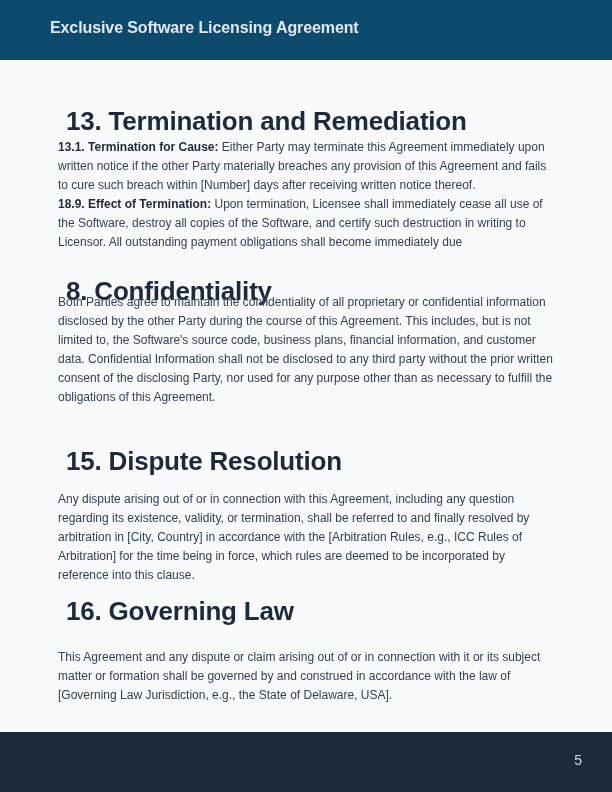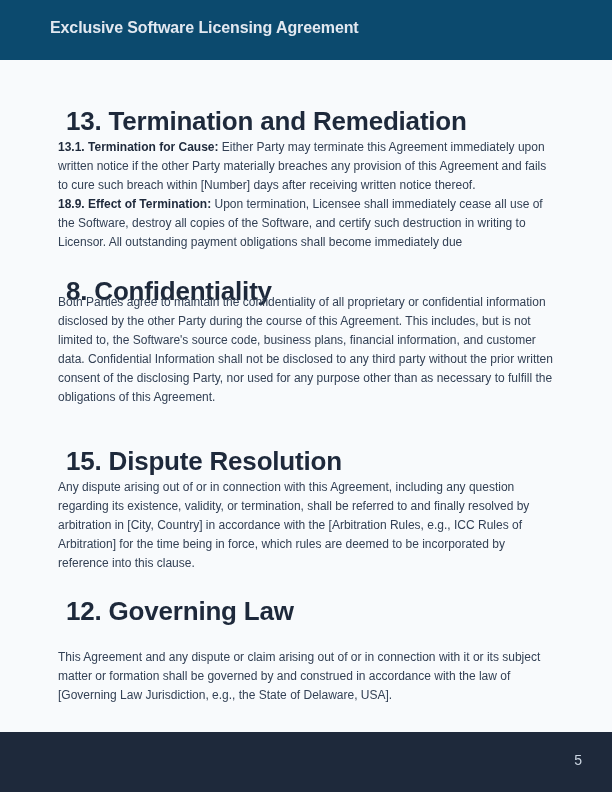--- a/index.html
+++ b/index.html
@@ -51,24 +51,24 @@
   <p><span class="clause-label">13.1. Termination for Cause:</span><span> Either Party may terminate this Agreement immediately upon written notice if the other Party materially breaches any provision of this Agreement and fails to cure such breach within [Number] days after receiving written notice thereof.</span></p>
   <p><span class="clause-label">18.9. Effect of Termination:</span><span> Upon termination, Licensee shall immediately cease all use of the Software, destroy all copies of the Software, and certify such destruction in writing to Licensor. All outstanding payment obligations shall become immediately due</span></p>
 </div>
 
 <h2 class="section-heading" style="top:260px;">8. Confidentiality</h2>
 <div class="section-body" style="top:293px;">
   <p>Both Parties agree to maintain the confidentiality of all proprietary or confidential information disclosed by the other Party during the course of this Agreement. This includes, but is not limited to, the Software's source code, business plans, financial information, and customer data. Confidential Information shall not be disclosed to any third party without the prior written consent of the disclosing Party, nor used for any purpose other than as necessary to fulfill the obligations of this Agreement.</p>
 </div>
 
 <h2 class="section-heading" style="top:430px;">15. Dispute Resolution</h2>
-<div class="section-body" style="top:478px;">
+<div class="section-body" style="top:490px;">
   <p>Any dispute arising out of or in connection with this Agreement, including any question regarding its existence, validity, or termination, shall be referred to and finally resolved by arbitration in [City, Country] in accordance with the [Arbitration Rules, e.g., ICC Rules of Arbitration] for the time being in force, which rules are deemed to be incorporated by reference into this clause.</p>
 </div>
 
-<h2 class="section-heading" style="top:580px;">12. Governing Law</h2>
+<h2 class="section-heading" style="top:580px;">16. Governing Law</h2>
 <div class="section-body" style="top:628px;margin-top:20px;">
   <p>This Agreement and any dispute or claim arising out of or in connection with it or its subject matter or formation shall be governed by and construed in accordance with the law of [Governing Law Jurisdiction, e.g., the State of Delaware, USA].</p>
 </div>
 
 <div class="footer">
   <div class="page-number">5</div>
 </div>
 
 </body></html>

